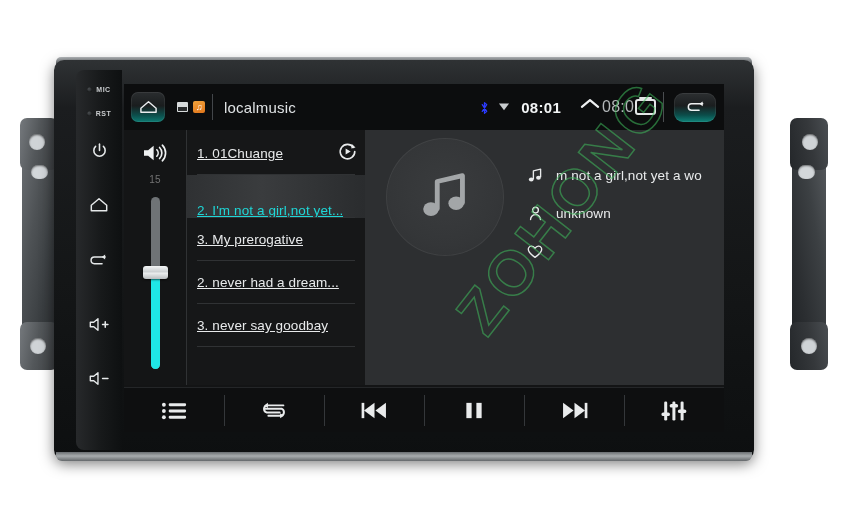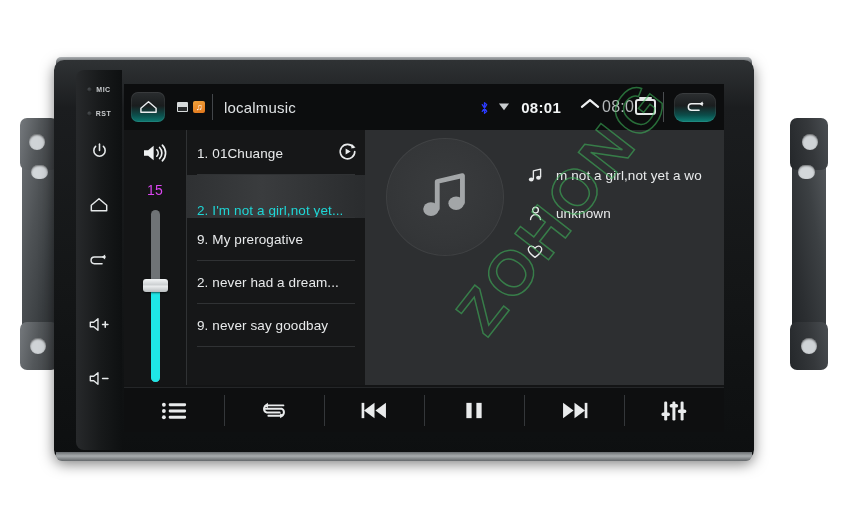--- a/index.html
+++ b/index.html
@@ -253,23 +253,23 @@
   #volume-panel {
     width: 62px;
     position: relative;
     background: #141516;
     display: flex;
     flex-direction: column;
     align-items: center;
   }
   #volume-icon { margin-top: 12px; }
   #volume-value {
-    color: #d946ef;
-    font-size: 14px;
-    margin-top: 14px;
+    color: #737373;
+    font-size: 10px;
+    margin-top: 6px;
     letter-spacing: .3px;
   }
   #volume-slider {
     margin-top: 12px;
     width: 9px;
     height: 172px;
     position: relative;
     background: #6f7376;
     border-radius: 5px;
   }
@@ -316,20 +316,21 @@
     background: linear-gradient(90deg, #2f3133 0%, #3a3c3e 42%, #2a2c2e 100%);
     align-items: flex-end;
   }
   .track-label {
     color: #e8eaeb;
     font-size: 13.5px;
     white-space: nowrap;
     overflow: hidden;
     text-overflow: ellipsis;
     letter-spacing: .1px;
+    text-decoration: underline;
   }
   .track-row.active .track-label { color: #1fd6d6; }
   .track-play-icon {
     margin-left: auto;
     flex: 0 0 auto;
     padding-left: 4px;
   }
 
   
   #now-playing {
@@ -619,27 +620,27 @@
             <span class="track-play-icon"><svg width="19" height="19" viewBox="0 0 22 22">
                 <path d="M17.8 6.2 A8.4 8.4 0 1 0 19.4 11" stroke="#e9ebec" stroke-width="1.9" fill="none" stroke-linecap="round"></path>
                 <path d="M16 2.2 L20.3 6.4 L15.4 7.6 Z" fill="#e9ebec"></path>
                 <path d="M8.8 7.6 L14.6 11 L8.8 14.4 Z" fill="#e9ebec"></path>
               </svg></span>
           </div>
           <div class="track-row active">
             <span class="track-label">2. I'm not a girl,not yet...</span>
           </div>
           <div class="track-row">
-            <span class="track-label">9. My prerogative</span>
+            <span class="track-label">3. My prerogative</span>
           </div>
           <div class="track-row">
             <span class="track-label">2. never had a dream...</span>
           </div>
           <div class="track-row">
-            <span class="track-label">9. never say goodbay</span>
+            <span class="track-label">3. never say goodbay</span>
           </div>
         </div>
 
       <div id="now-playing">
         <div id="art-col">
           <div id="album-art">
             <svg width="62" height="62" viewBox="0 0 64 64">
               <path d="M24 44 L24 16 L50 10 L50 38" stroke="#a3a6a8" stroke-width="5" fill="none" stroke-linejoin="round" stroke-linecap="round"></path>
               <ellipse cx="17.5" cy="44.5" rx="8" ry="7" fill="#a3a6a8"></ellipse>
               <ellipse cx="43.5" cy="38.5" rx="8" ry="7" fill="#a3a6a8"></ellipse>

